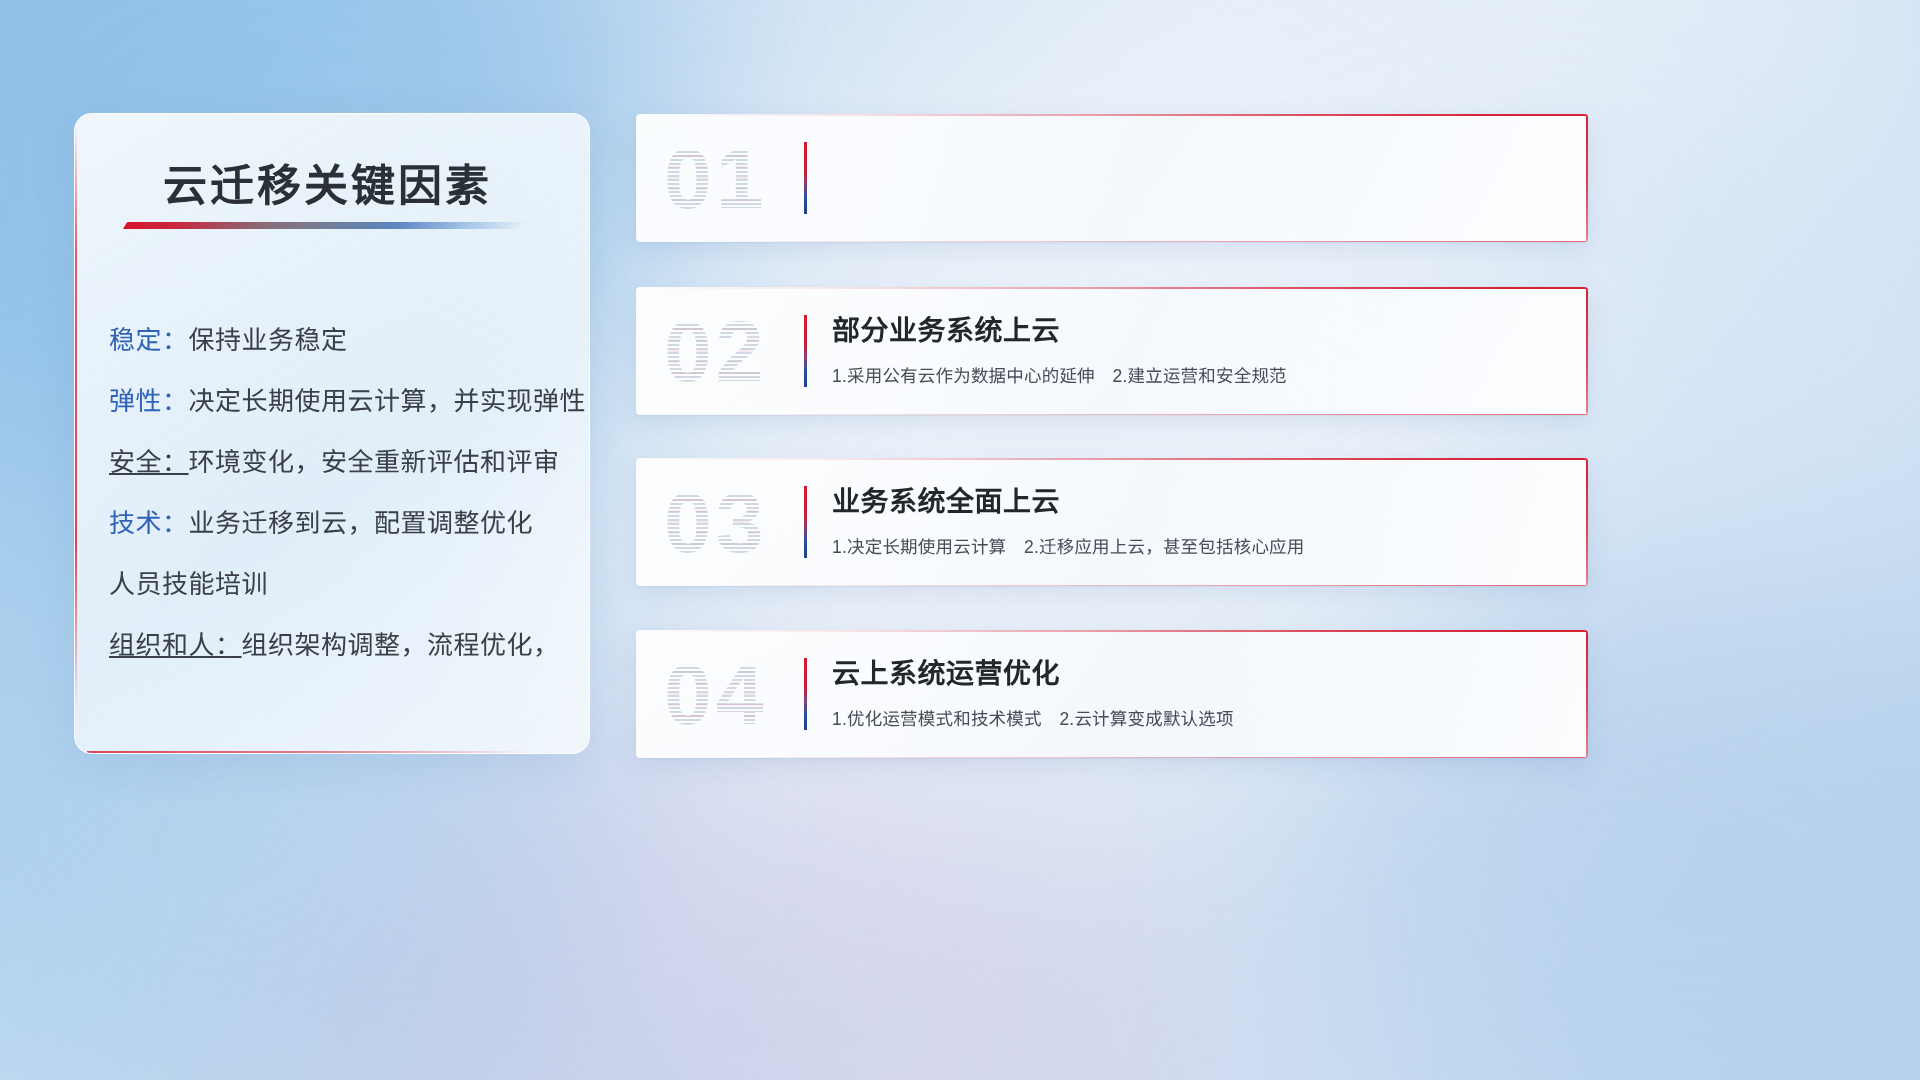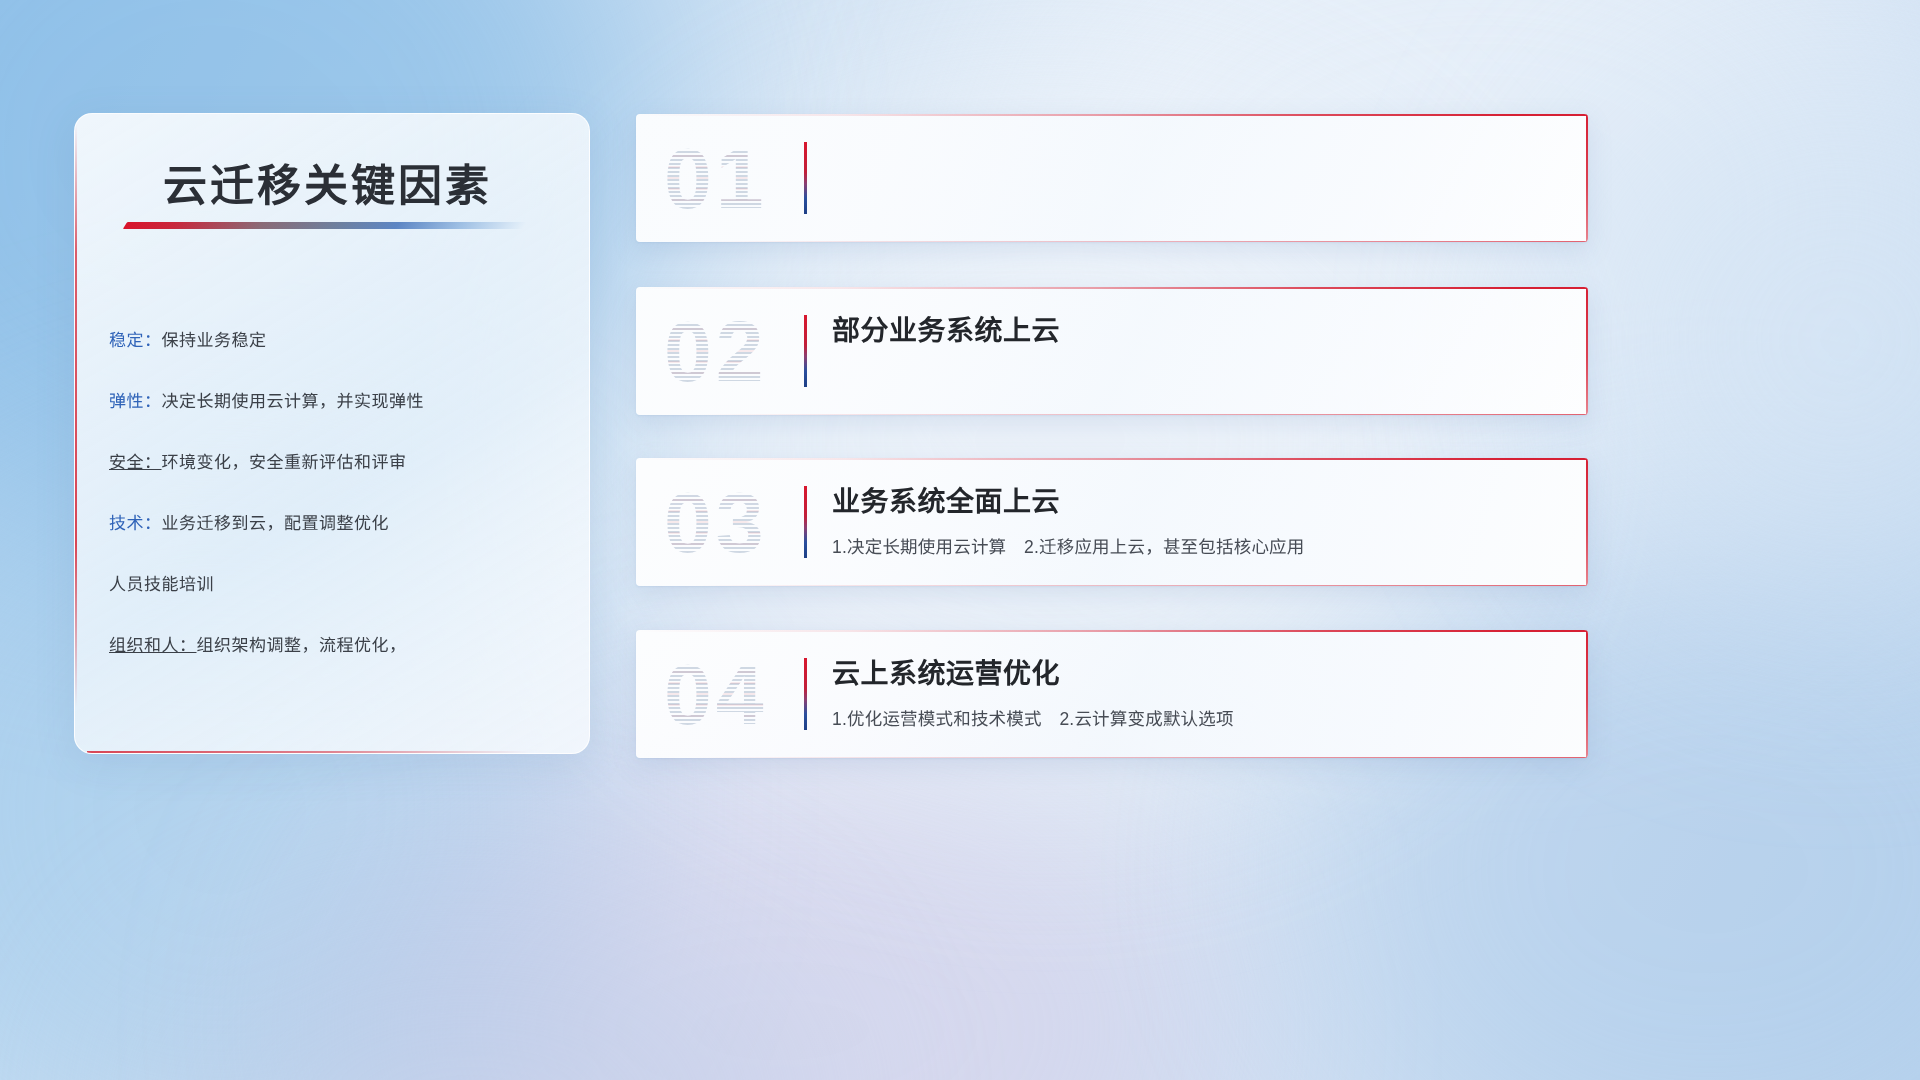--- a/index.html
+++ b/index.html
@@ -111,21 +111,21 @@
     transform: skewX(-32deg);
     border-radius: 1px;
   }
 
   .factor-list {
     position: absolute;
     left: 34px; top: 196px;
     right: 22px;
   }
   .factor-row {
-    font-size: 17px;
+    font-size: 26px;
     line-height: 61px;
     color: #3b4048;
     white-space: nowrap;
     letter-spacing: .5px;
   }
   .fk { color: #2f63b8; }
   .fk-plain { color: #3b4048; text-decoration: underline; }
   .fv { color: #3b4048; }
 
   
@@ -313,20 +313,21 @@
 
   <article class="step-card s2">
     <div class="card-rule-top"></div>
     <div class="card-rule-right"></div>
     <div class="card-rule-bottom"></div>
     <div class="step-num">02</div>
     <div class="step-num-glow">02</div>
     <div class="step-divider"></div>
     <div class="step-body">
       <h2 class="step-title">部分业务系统上云</h2>
+      <p class="step-desc">1.采用公有云作为数据中心的延伸　2.建立运营和安全规范</p>
     </div>
   </article>
 
   <article class="step-card s3">
     <div class="card-rule-top"></div>
     <div class="card-rule-right"></div>
     <div class="card-rule-bottom"></div>
     <div class="step-num">03</div>
     <div class="step-num-glow">03</div>
     <div class="step-divider"></div>

